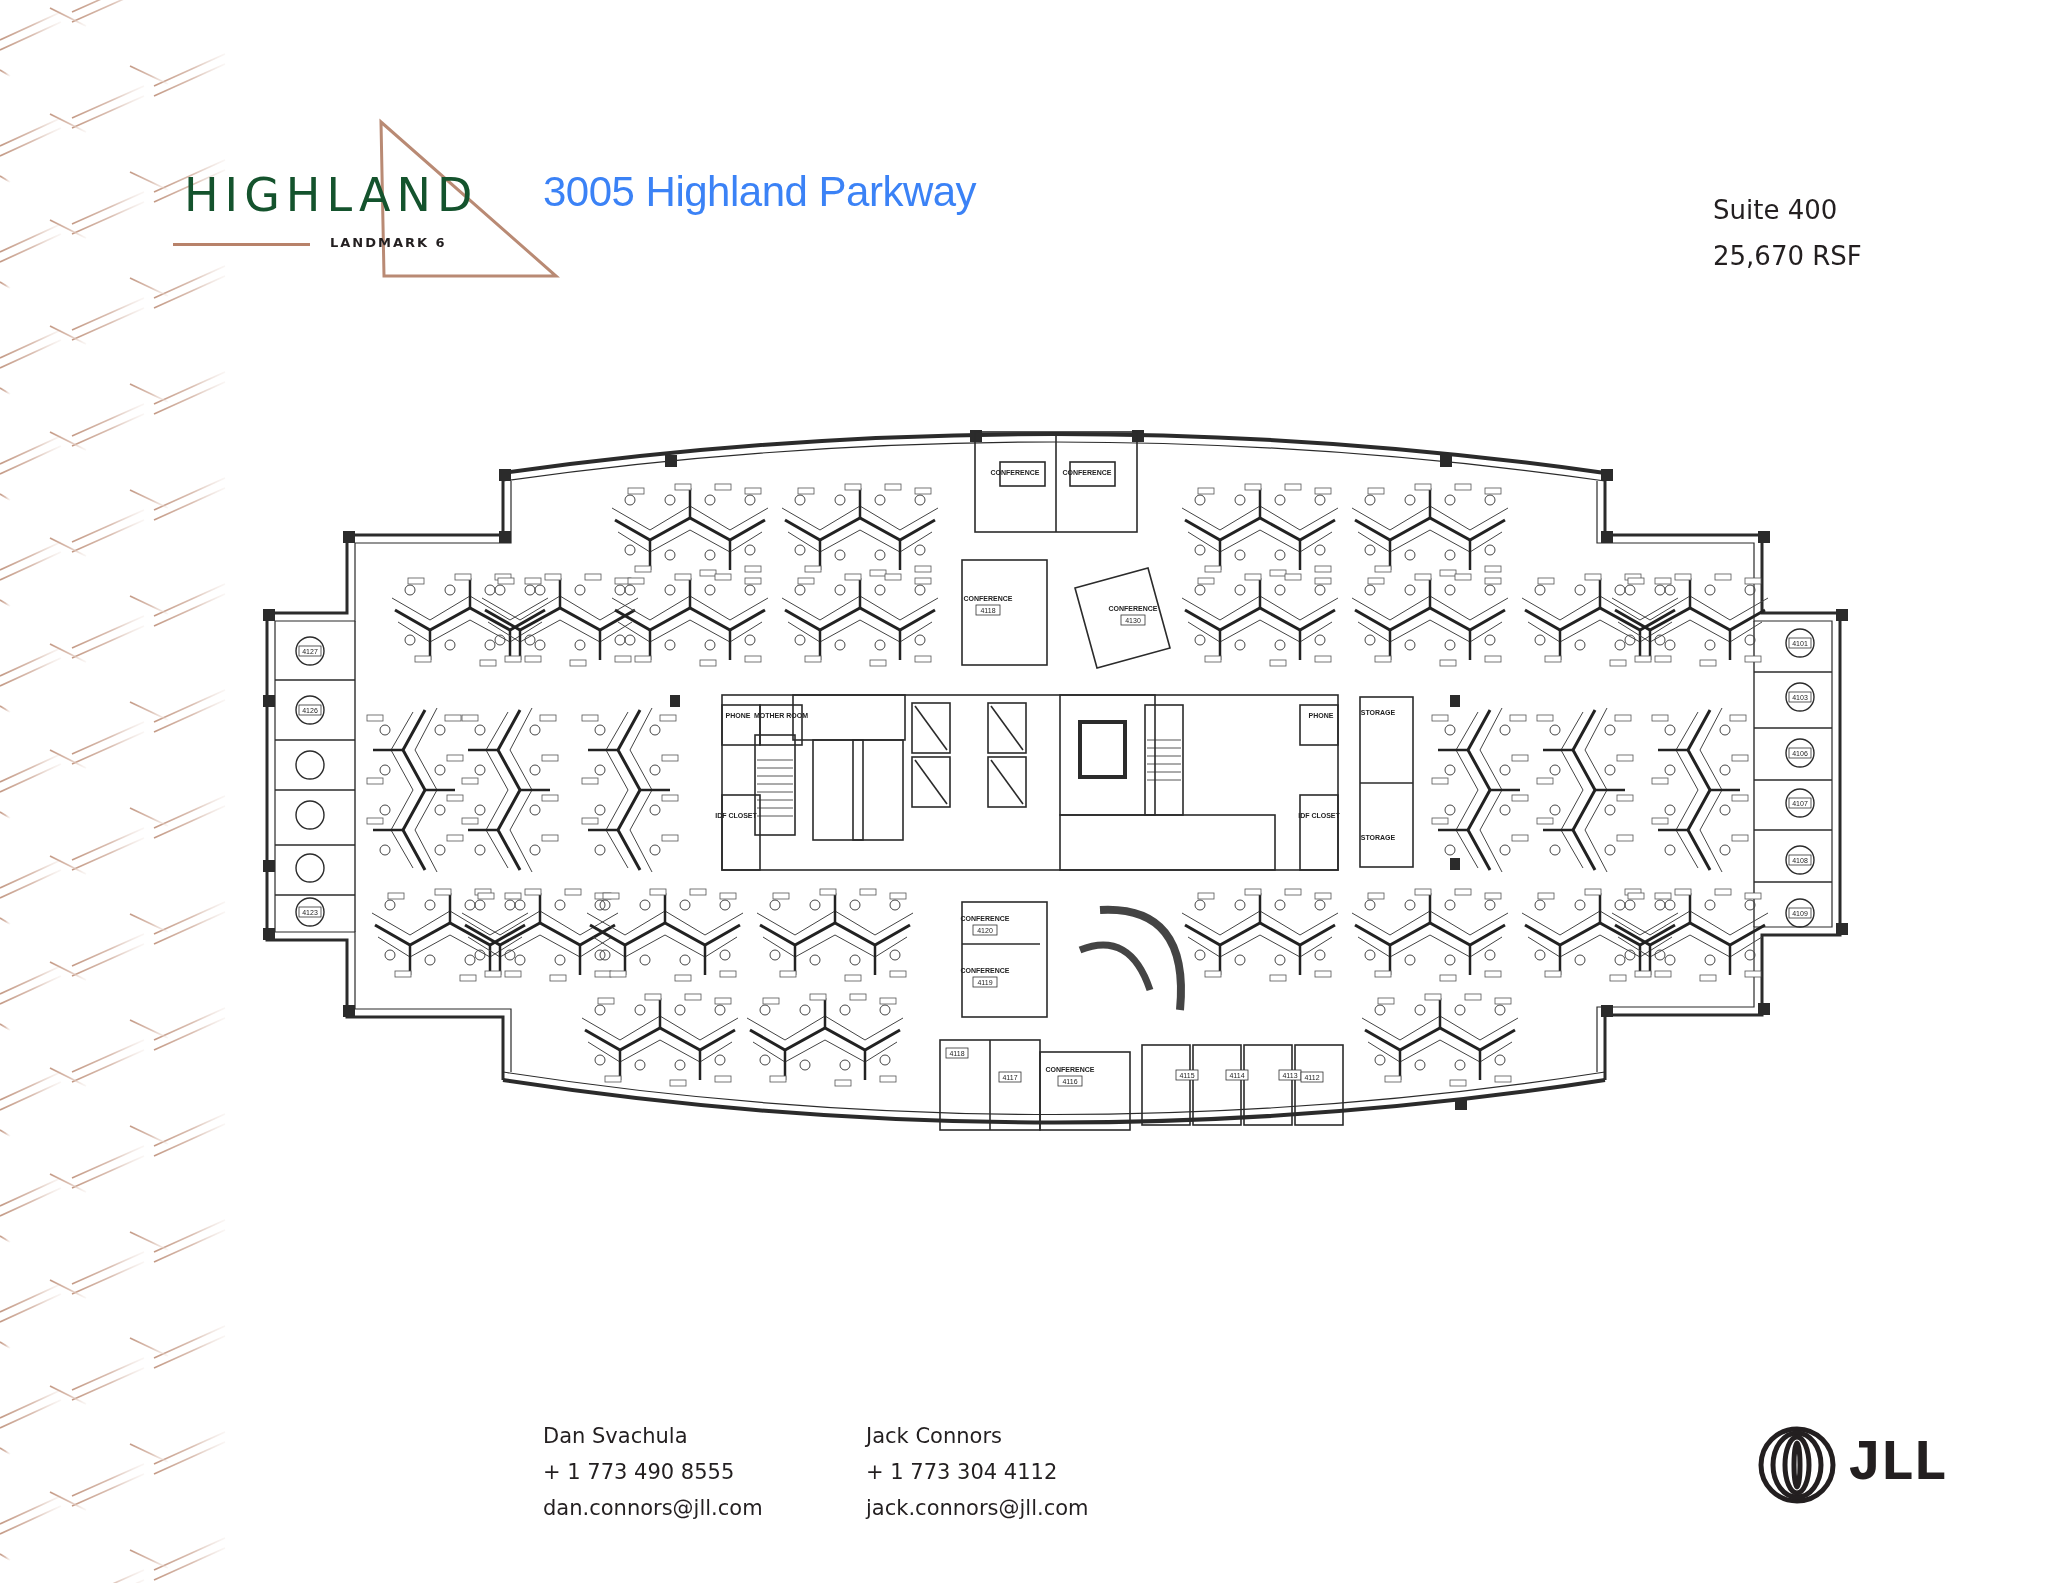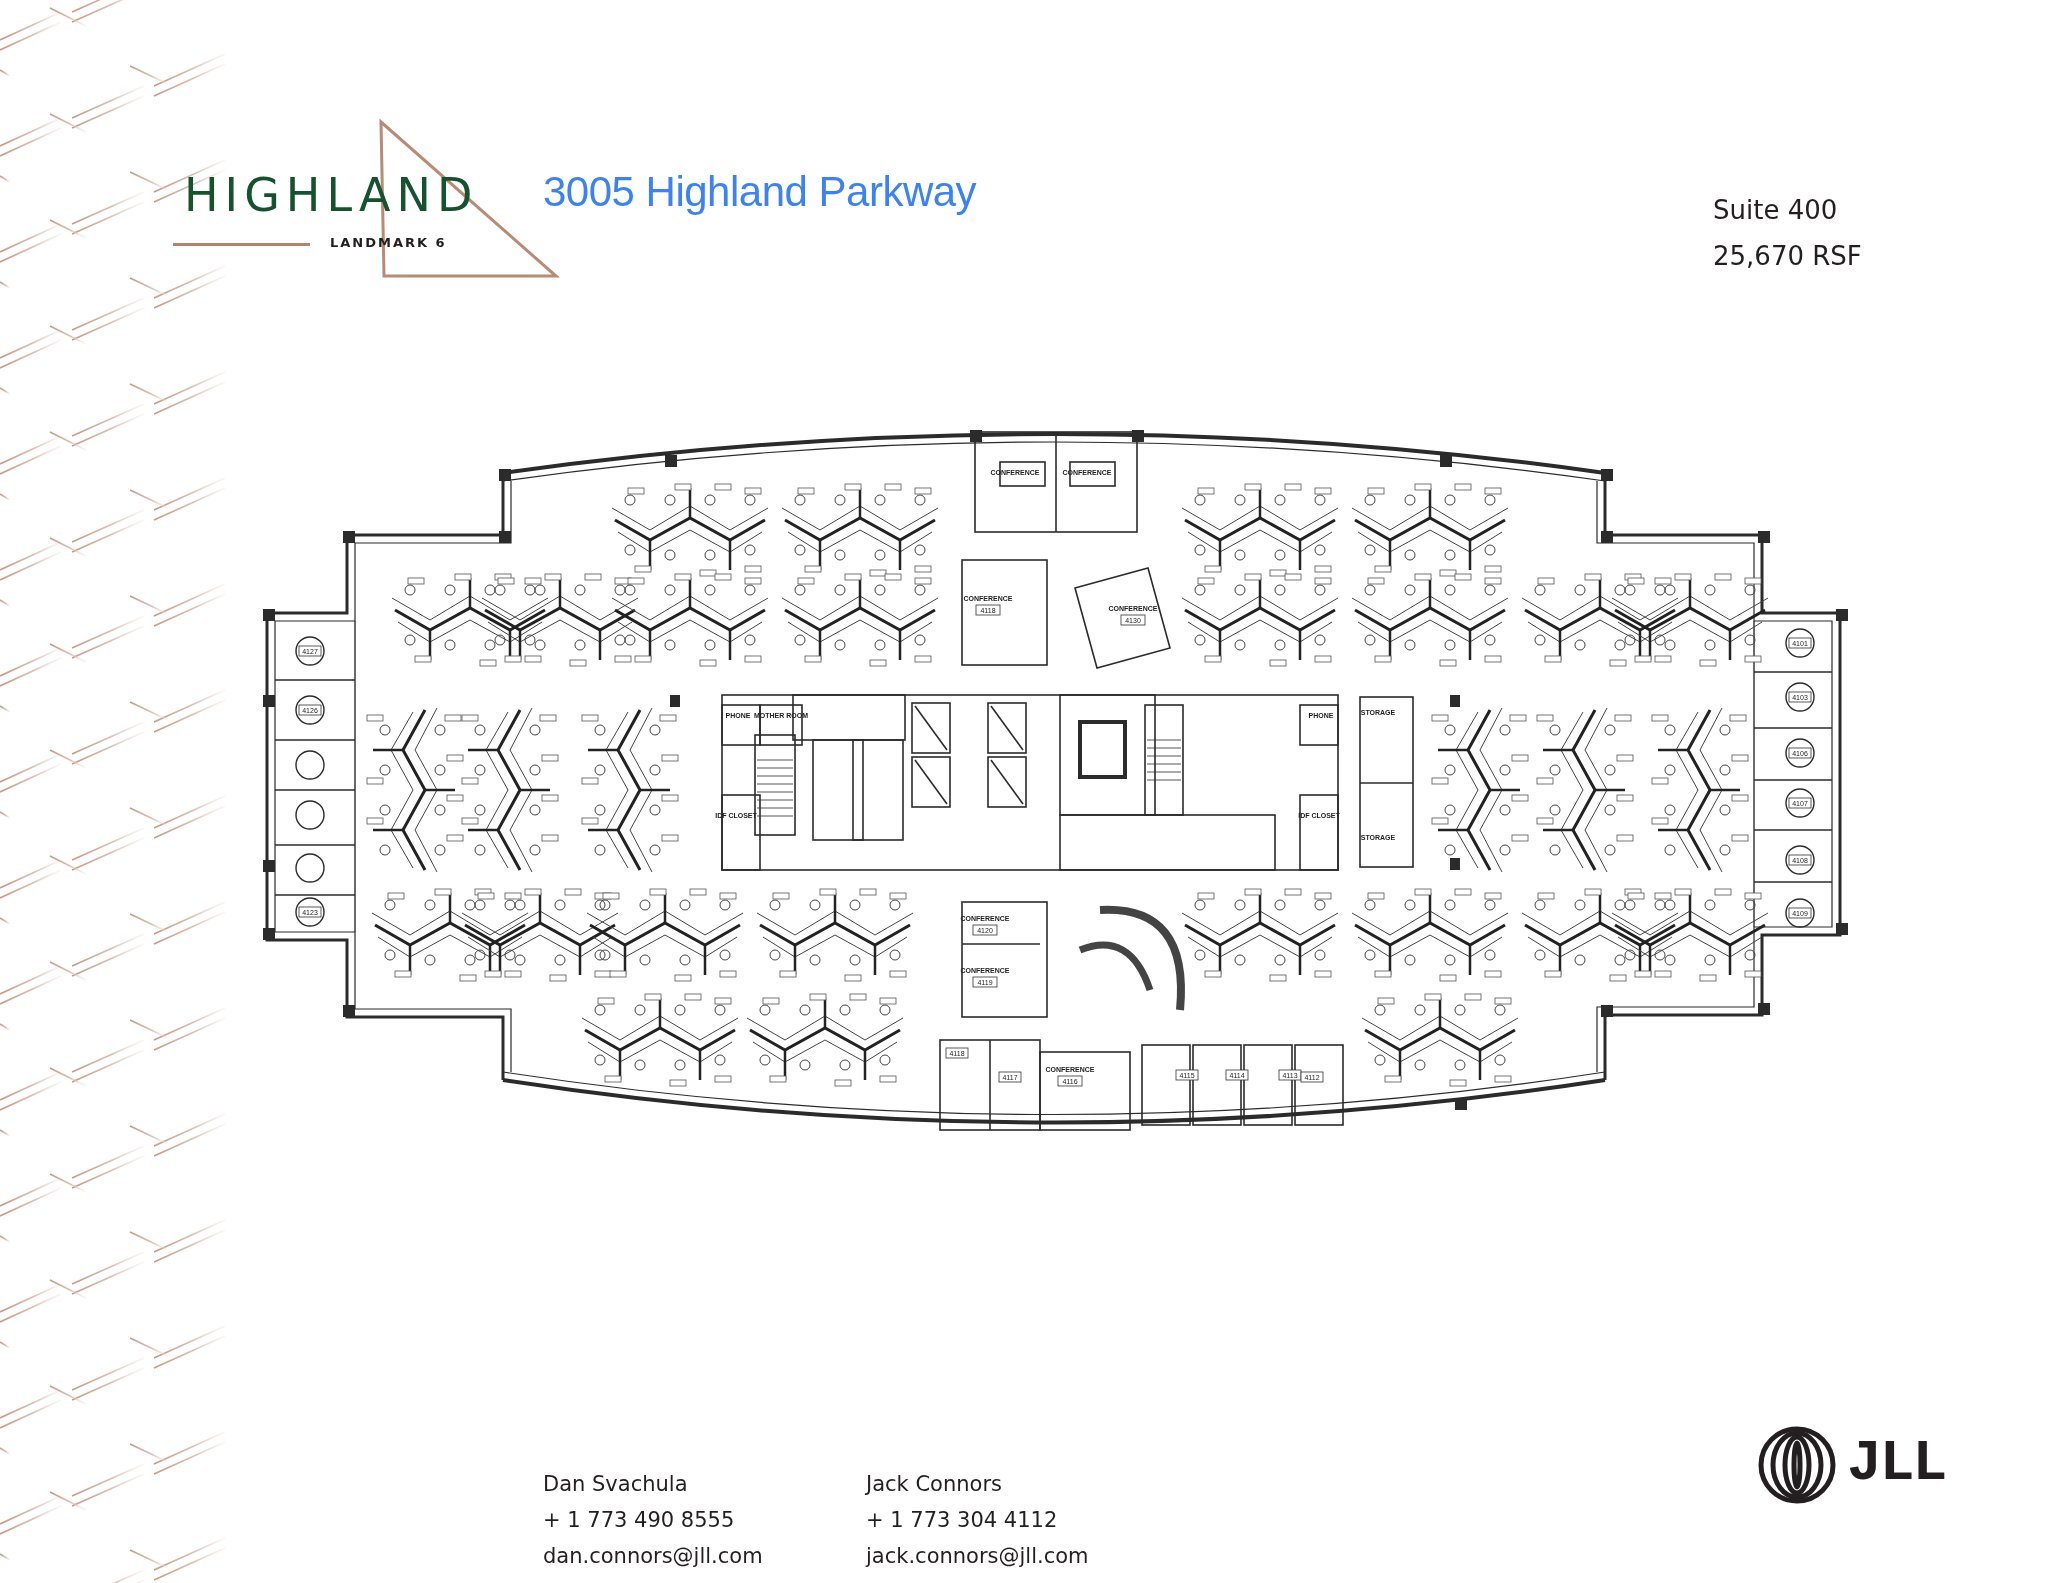--- a/index.html
+++ b/index.html
@@ -6,21 +6,21 @@
   body { width:2048px; height:1583px; position:relative; overflow:hidden; font-family:"Liberation Sans", sans-serif; }
   .lattice { position:absolute; left:0; top:0; width:230px; height:1583px; }
   .logo { position:absolute; left:170px; top:118px; width:400px; height:170px; }
   .logo-word { position:absolute; left:0; top:50px; font-family:"DejaVu Sans", sans-serif; font-size:46px; letter-spacing:6px; color:#14532d; font-weight:400;margin-left:14px; }
   .logo-sub { position:absolute; left:160px; top:117px; font-family:"DejaVu Sans", sans-serif; font-size:13px; letter-spacing:2px; color:#231f20; font-weight:bold; }
   .logo-rule { position:absolute; left:3px; top:125px; width:137px; height:3px; background:#b8826a; }
   .logo-tri { position:absolute; left:0; top:0; }
   .address { position:absolute; left:543px; top:168px; font-size:42px; color:#3b82f6; font-family:Liberation Sans, sans-serif; font-weight:300; letter-spacing:-0.5px; }
   .suite { position:absolute; left:1713px; top:162px; font-size:26px; color:#231f20; font-family:"DejaVu Sans", sans-serif; line-height:46px;margin-top:25px; }
   .plan { position:absolute; left:0; top:0; }
-  .contact { position:absolute; top:1418px; font-size:21px; color:#231f20; line-height:36px; font-family:"DejaVu Sans", sans-serif;margin-top:48px; }
+  .contact { position:absolute; top:1418px; font-size:21px; color:#231f20; line-height:36px; font-family:"DejaVu Sans", sans-serif; }
   .contact div { white-space:nowrap; }
   .jll { position:absolute; left:1755px; top:1425px; width:240px; height:80px; }
   .jll-text { position:absolute; left:92px; top:6px; font-family:Liberation Mono, monospace; font-weight:bold; font-size:58px; color:#231f20; letter-spacing:-2px; }
 </style>
 </head>
 <body>
 
 <svg class="lattice" viewBox="0 0 230 1583" xmlns="http://www.w3.org/2000/svg">
   <defs>
     <linearGradient id="fadeGrad" x1="0" x2="1" y1="0" y2="0">

